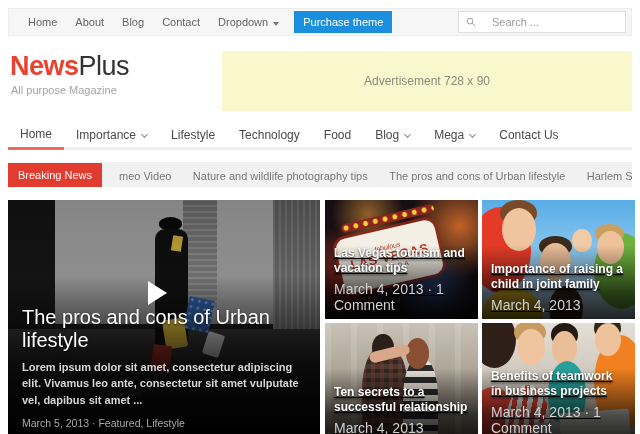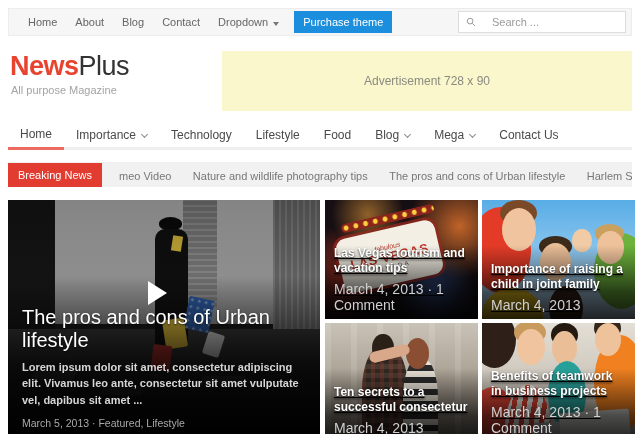--- a/index.html
+++ b/index.html
@@ -186,24 +186,24 @@
 
 <nav class="mainnav">
   <a class="active">
       <span>Home</span>
     </a>
   <a>
       <span>Importance</span>
       <span class="chev"></span>
     </a>
   <a>
+      <span>Lifestyle</span>
+    </a>
+  <a>
       <span>Technology</span>
-    </a>
-  <a>
-      <span>Lifestyle</span>
     </a>
   <a>
       <span>Food</span>
     </a>
   <a>
       <span>Blog</span>
       <span class="chev"></span>
     </a>
   <a>
       <span>Mega</span>
@@ -289,21 +289,21 @@
     </div>
 
     <div class="card art-couple">
       <div class="abs cpl-man"></div>
       <div class="abs cpl-head-m"></div>
       <div class="abs cpl-woman"></div>
       <div class="abs cpl-head-w"></div>
       <div class="abs cpl-arm"></div>
       <div class="card-overlay"></div>
       <div class="card-text">
-        <div class="card-title">Ten secrets to a successful consectetur</div>
+        <div class="card-title">Ten secrets to a successful relationship</div>
         <div class="card-meta">March 4, 2013</div>
       </div>
     </div>
 
     <div class="card art-team">
       <div class="blob tm-hair1"></div>
       <div class="blob tm-red"></div>
       <div class="blob tm-stripe"></div>
       <div class="blob tm-hair2"></div>
       <div class="blob tm-head2"></div>

